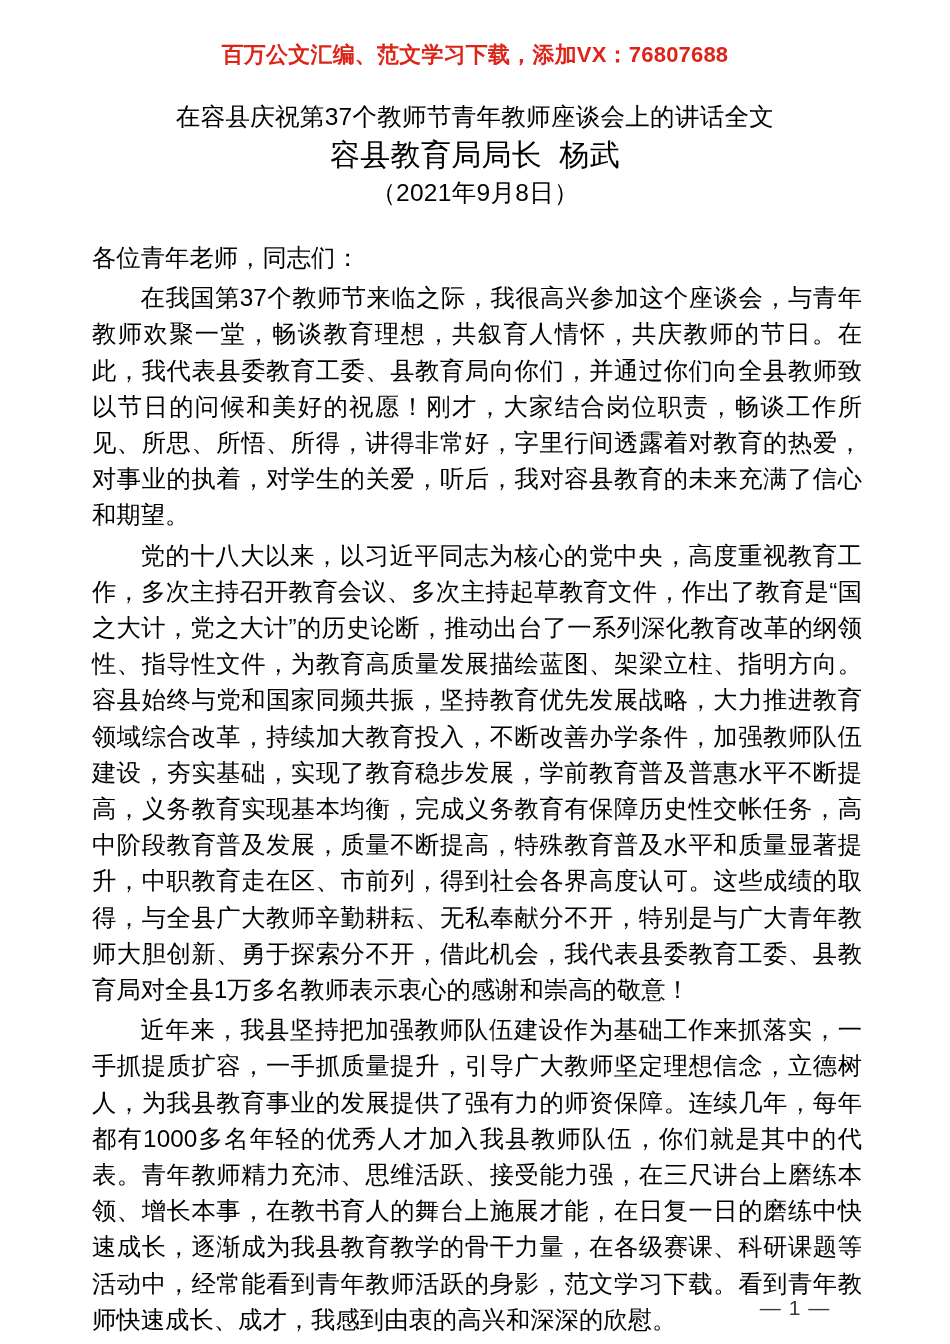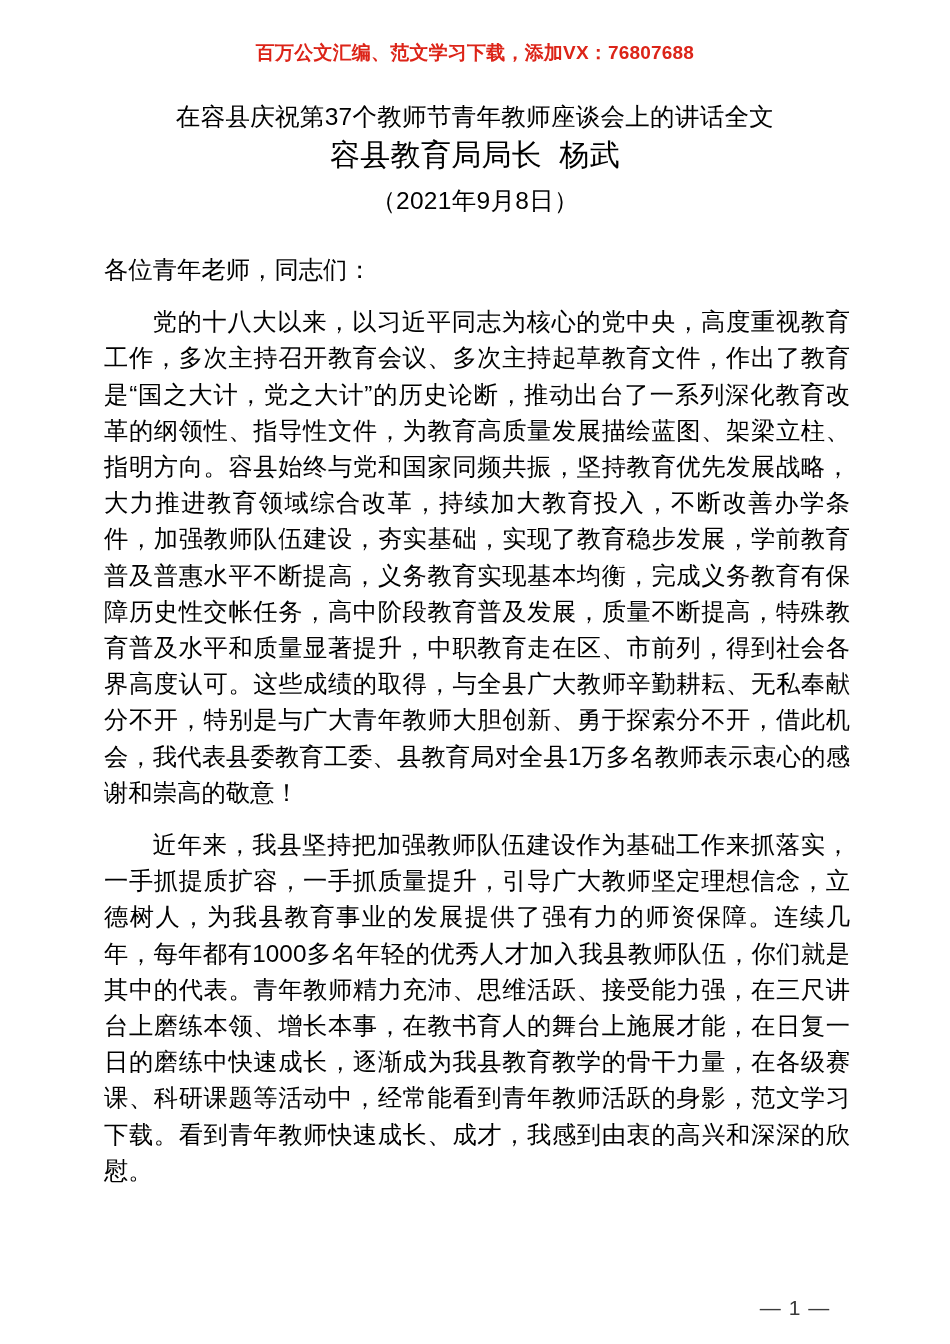--- a/index.html
+++ b/index.html
@@ -22,21 +22,21 @@
     box-sizing: border-box;
   }
 
   
   .promo-banner {
     position: absolute;
     top: 42px;
     left: 0;
     width: 950px;
     text-align: center;
-    font-size: 19px;
+    font-size: 22px;
     font-weight: bold;
     letter-spacing: 0.2px;
     line-height: 1.2;
     white-space: nowrap;
   }
 
   
   .title-block {
     position: absolute;
     top: 98px;
@@ -54,35 +54,35 @@
   .doc-author {
     font-size: 30px;
     line-height: 38px;
     margin: 0;
     letter-spacing: 0.3px;
     white-space: pre;
   }
   .doc-date {
     font-size: 24.5px;
     line-height: 38px;
-    margin: 8px;
+    margin: 0;
     letter-spacing: 0.3px;
   }
 
   
   .body-text {
     position: absolute;
     top: 236px;
     left: 88px;
     width: 778px;
   }
   .para {
     font-size: 24.3px;
     line-height: 36.2px;
-    margin: 16px;
+    margin: 4px;
     text-align: justify;
     text-justify: inter-ideograph;
     letter-spacing: 0.05px;
     word-break: break-all;
   }
   .para.indent {
     text-indent: 2em;
   }
 
   
@@ -110,20 +110,21 @@
   <div class="promo-banner" style="color: rgb(220, 36, 24);">百万公文汇编、范文学习下载，添加VX：76807688</div>
 
   <div class="title-block">
     <div class="doc-title">在容县庆祝第37个教师节青年教师座谈会上的讲话全文</div>
     <div class="doc-author">容县教育局局长  杨武</div>
     <div class="doc-date">（2021年9月8日）</div>
   </div>
 
   <div class="body-text">
     <p class="para">各位青年老师，同志们：</p>
+    <p class="para indent">在我国第37个教师节来临之际，我很高兴参加这个座谈会，与青年教师欢聚一堂，畅谈教育理想，共叙育人情怀，共庆教师的节日。在此，我代表县委教育工委、县教育局向你们，并通过你们向全县教师致以节日的问候和美好的祝愿！刚才，大家结合岗位职责，畅谈工作所见、所思、所悟、所得，讲得非常好，字里行间透露着对教育的热爱，对事业的执着，对学生的关爱，听后，我对容县教育的未来充满了信心和期望。</p>
     <p class="para indent">党的十八大以来，以习近平同志为核心的党中央，高度重视教育工作，多次主持召开教育会议、多次主持起草教育文件，作出了教育是“国之大计，党之大计”的历史论断，推动出台了一系列深化教育改革的纲领性、指导性文件，为教育高质量发展描绘蓝图、架梁立柱、指明方向。容县始终与党和国家同频共振，坚持教育优先发展战略，大力推进教育领域综合改革，持续加大教育投入，不断改善办学条件，加强教师队伍建设，夯实基础，实现了教育稳步发展，学前教育普及普惠水平不断提高，义务教育实现基本均衡，完成义务教育有保障历史性交帐任务，高中阶段教育普及发展，质量不断提高，特殊教育普及水平和质量显著提升，中职教育走在区、市前列，得到社会各界高度认可。这些成绩的取得，与全县广大教师辛勤耕耘、无私奉献分不开，特别是与广大青年教师大胆创新、勇于探索分不开，借此机会，我代表县委教育工委、县教育局对全县1万多名教师表示衷心的感谢和崇高的敬意！</p>
     <p class="para indent">近年来，我县坚持把加强教师队伍建设作为基础工作来抓落实，一手抓提质扩容，一手抓质量提升，引导广大教师坚定理想信念，立德树人，为我县教育事业的发展提供了强有力的师资保障。连续几年，每年都有1000多名年轻的优秀人才加入我县教师队伍，你们就是其中的代表。青年教师精力充沛、思维活跃、接受能力强，在三尺讲台上磨练本领、增长本事，在教书育人的舞台上施展才能，在日复一日的磨练中快速成长，逐渐成为我县教育教学的骨干力量，在各级赛课、科研课题等活动中，经常能看到青年教师活跃的身影，范文学习下载。看到青年教师快速成长、成才，我感到由衷的高兴和深深的欣慰。</p>
   </div>
 
   <div class="page-footer">
     <span class="pf-inner">— 1 —</span>
   </div>
 
 </div>
 

